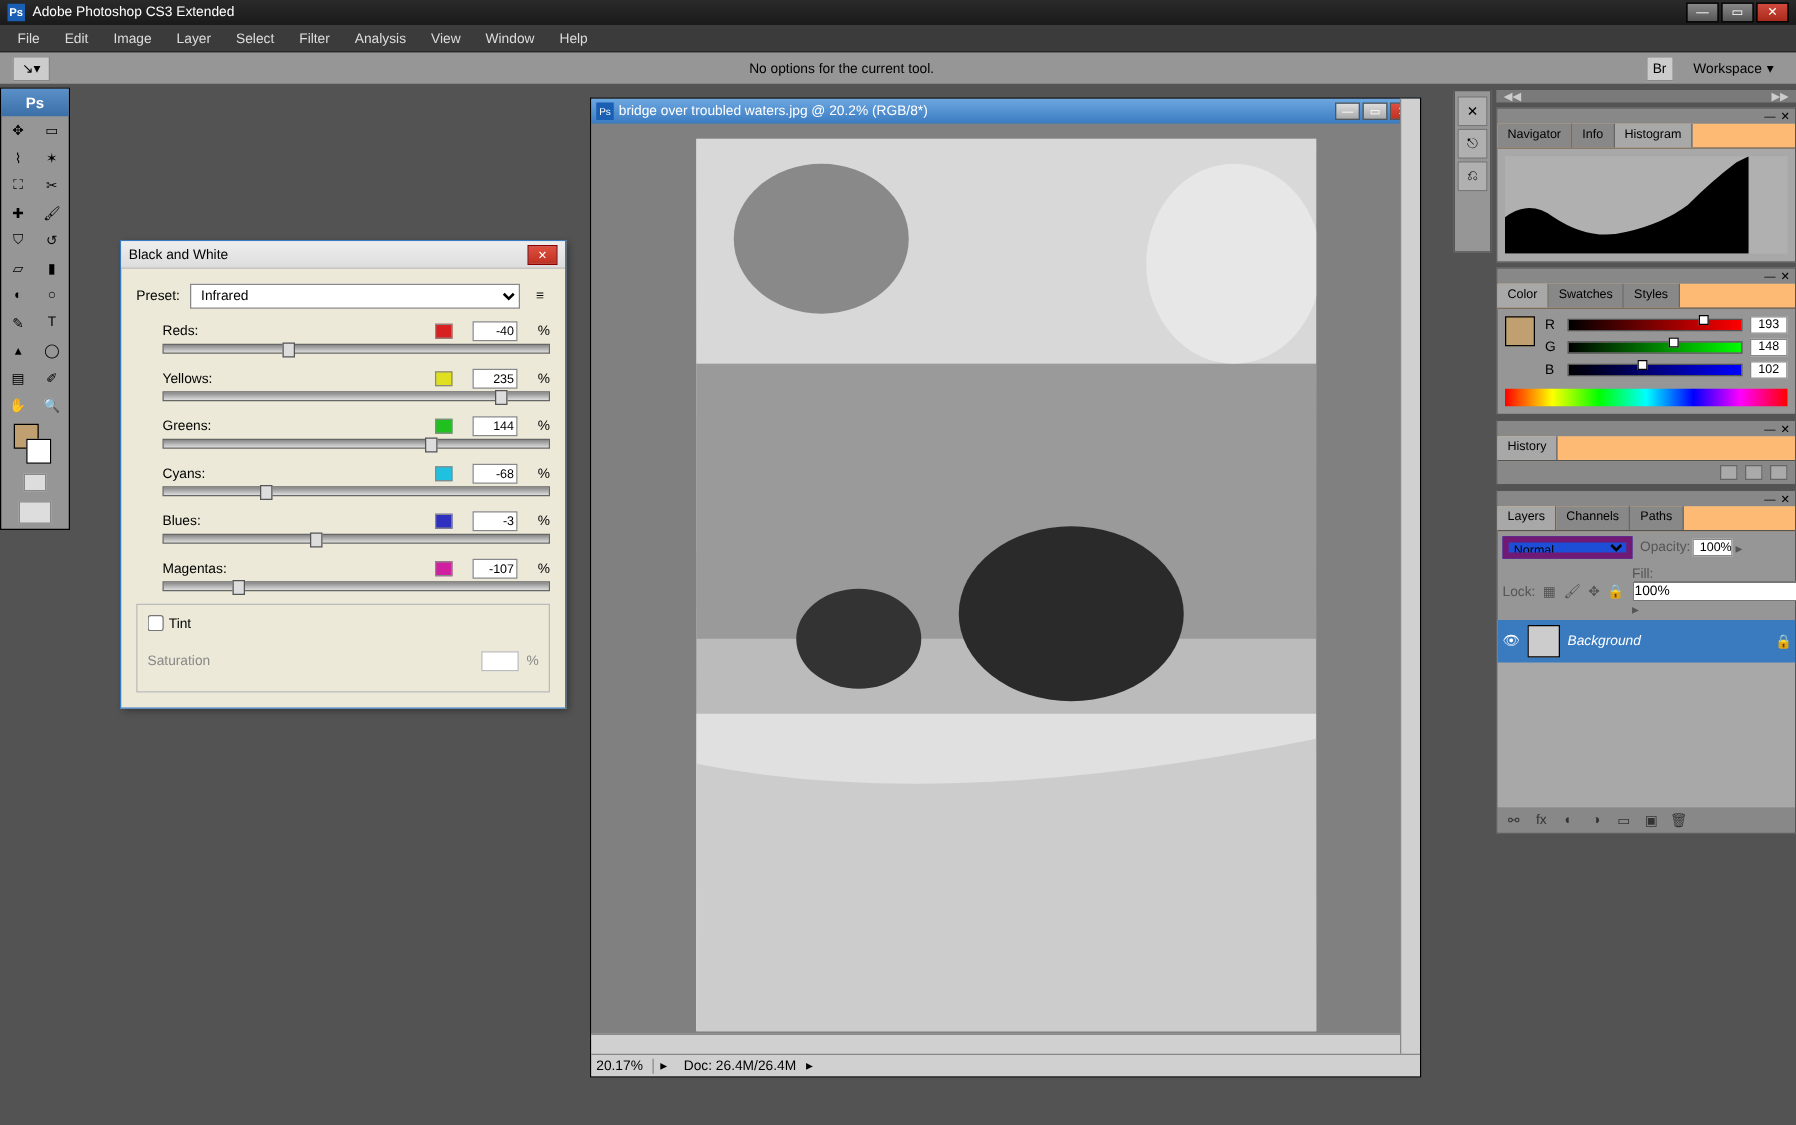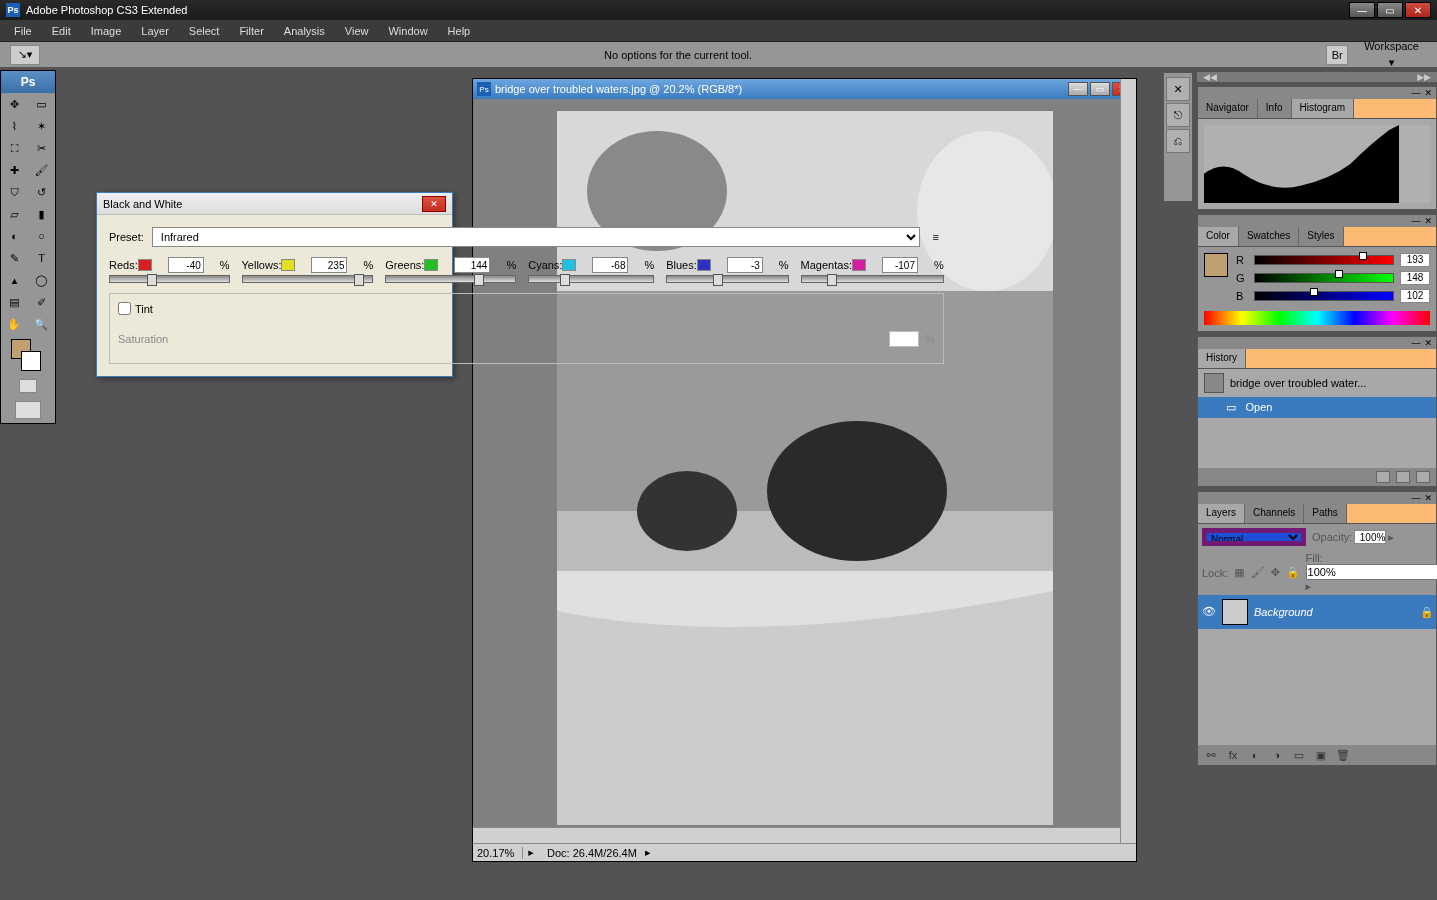--- a/index.html
+++ b/index.html
@@ -15,21 +15,21 @@
 
 
 .menubar { background: #3b3b3b; height: 22px; display: flex; align-items: center; padding: 0 4px; gap: 0; border-bottom: 1px solid #222; }
 .menubar .item { color: #ddd; padding: 3px 10px; cursor: pointer; }
 
 
 .optionsbar { background: #969696; height: 26px; display: flex; align-items: center; border-bottom: 1px solid #555; position: relative; }
 .optionsbar .tool-icon { margin-left: 10px; width: 30px; height: 20px; background: #ccc; border: 1px solid #888; display: flex; align-items: center; justify-content: center; }
 .optionsbar .msg { flex: 1; text-align: center; color: #000; }
 .optionsbar .right { display: flex; align-items: center; gap: 8px; padding-right: 10px; }
-.workspace-btn { display: flex; align-items: center; gap: 4px; padding: 2px 8px; cursor: pointer; color: #000; flex-direction: column; }
+.workspace-btn { display: flex; align-items: center; gap: 4px; padding: 2px 8px; cursor: pointer; color: #000; }
 
 
 .tools { position: absolute; left: 0; top: 70px; width: 56px; background: #969696; border: 1px solid #000; }
 .tools .header { background: linear-gradient(#5a8fc7,#3a6fa7); height: 22px; color: #fff; font-weight: bold; display: flex; align-items: center; justify-content: center; font-size: 12px; }
 .tools .grid { display: grid; grid-template-columns: 1fr 1fr; }
 .tools .tool { width: 27px; height: 22px; display: flex; align-items: center; justify-content: center; cursor: pointer; border: 1px solid transparent; }
 .tools .swatches { padding: 4px; display: flex; flex-direction: column; gap: 2px; }
 .tools .fg { width: 20px; height: 20px; background: #c0a070; border: 1px solid #000; margin-left: 6px; }
 .tools .bg { width: 20px; height: 20px; background: #fff; border: 1px solid #000; margin-left: 16px; margin-top: -10px; }
 .tools .qm { display: flex; justify-content: center; gap: 4px; padding: 4px 0; }
@@ -315,31 +315,20 @@
   </div>
 
   <div class="panel">
     <div class="tbar">
         <span>—</span>
         <span>✕</span>
       </div>
     <div class="tabs">
       <div class="tab active">History</div>
     </div>
-    <div class="history-body">
-      <div class="history-item">
-        <div class="thumb"></div>
-        <span>bridge over troubled water...</span>
-      </div>
-      <div class="history-step active">
-        <span style="margin-right:6px">▭</span>
-        <span>Open</span>
-      </div>
-      <div style="height:50px"></div>
-    </div>
     <div class="history-footer">
       <span></span>
       <span></span>
       <span></span>
     </div>
   </div>
 
   <div class="panel">
     <div class="tbar">
         <span>—</span>
@@ -395,21 +384,21 @@
     <span>Black and White</span>
     <div class="close">✕</div>
   </div>
   <div class="body">
     <div class="left">
       <div class="preset-row">
         <span>Preset:</span>
         <select><option>Infrared</option></select>
         <div class="menu-icon">≡</div>
       </div>
-      <div id="sliders" style="display: flex; flex-direction: row; gap: 12px;">
+      <div id="sliders" style="display: flex; flex-direction: column; gap: 12px; margin-left: 21px;">
           <div class="slider-row">
             <div class="slider-head">
               <span>Reds:</span>
               <div class="right-grp">
                 <div class="swatch2" style="background:#d92020"></div>
                 <div class="value">-40</div>
                 <span>%</span>
               </div>
             </div>
             <div class="slider-track">

